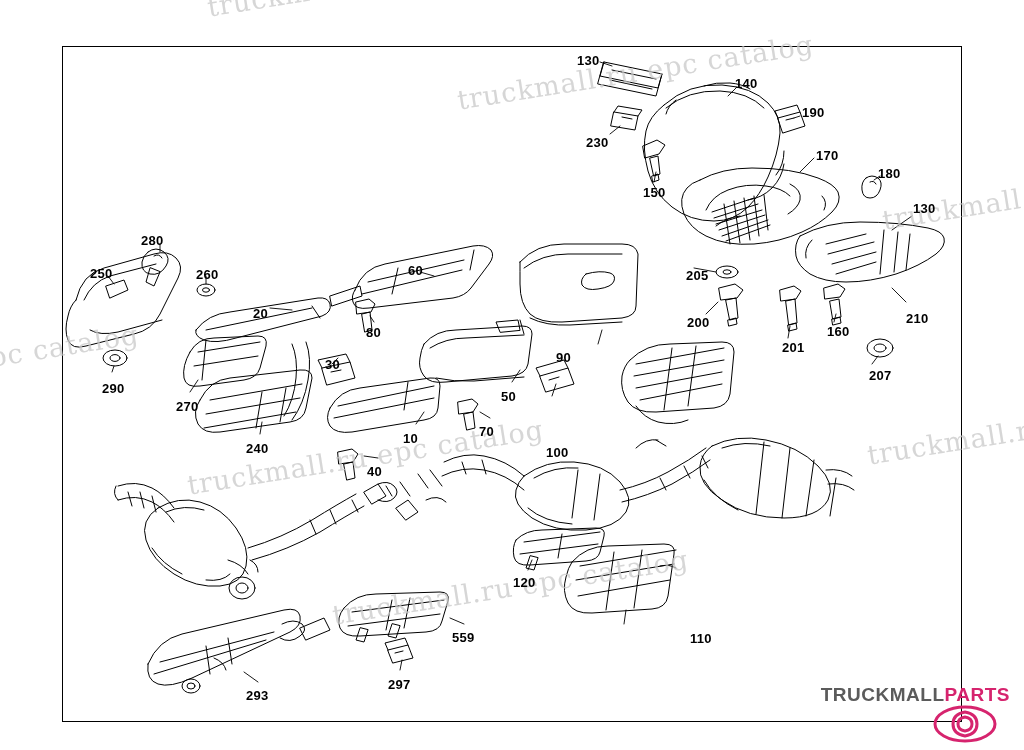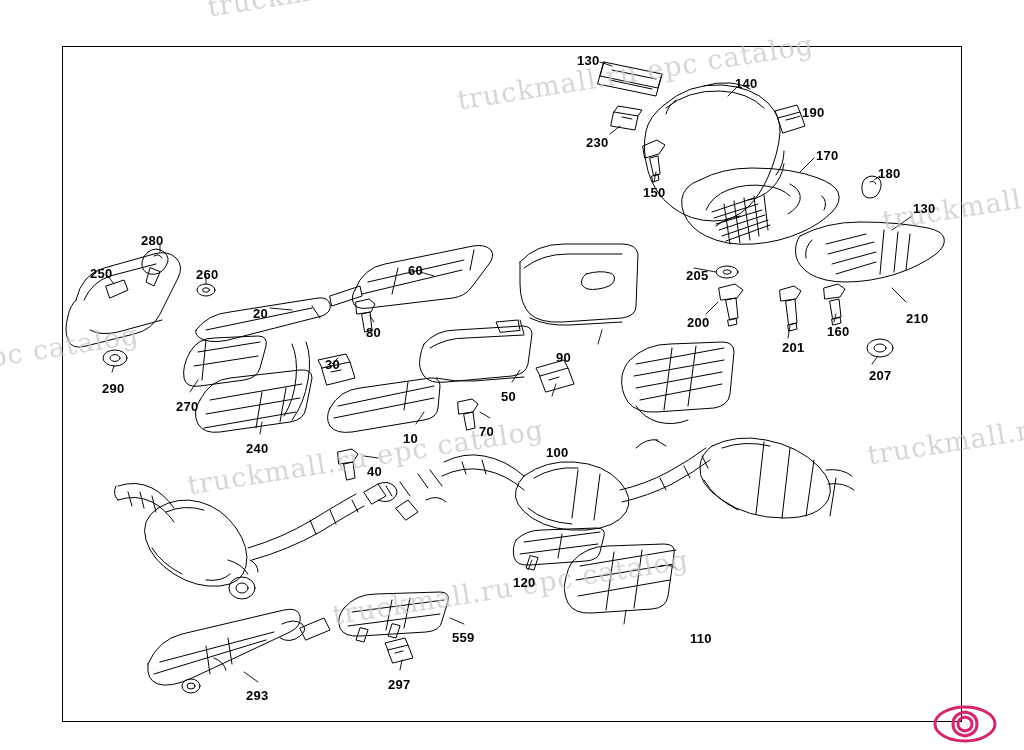--- a/index.html
+++ b/index.html
@@ -513,20 +513,23 @@
     <div class="callout" style="left:246px; top:441px;">240</div>
     <div class="callout" style="left:367px; top:464px;">40</div>
     <div class="callout" style="left:513px; top:575px;">120</div>
     <div class="callout" style="left:648px; top:631px;margin-left:42px;">110</div>
     <div class="callout" style="left:452px; top:630px;">559</div>
     <div class="callout" style="left:246px; top:688px;">293</div>
     <div class="callout" style="left:388px; top:677px;">297</div>
   </div>
 
   <div class="logo">
+    <div class="logo-text">
+      <span>TRUCKMALL</span><span class="accent">PARTS</span>
+    </div>
     <svg class="logo-mark" width="70" height="40" viewBox="0 0 70 40" xmlns="http://www.w3.org/2000/svg">
       <g fill="none" stroke="#d6246e" stroke-width="3">
         <ellipse cx="35" cy="20" rx="30" ry="17"></ellipse>
         <path d="M35 8 q12 2 12 12 q0 10 -12 12 q-12 -2 -12 -12 q0 -10 12 -12 z"></path>
         <path d="M35 13 q7 1 7 7 q0 6 -7 7 q-7 -1 -7 -7 q0 -6 7 -7 z"></path>
       </g>
     </svg>
   </div>
 
 </div>

